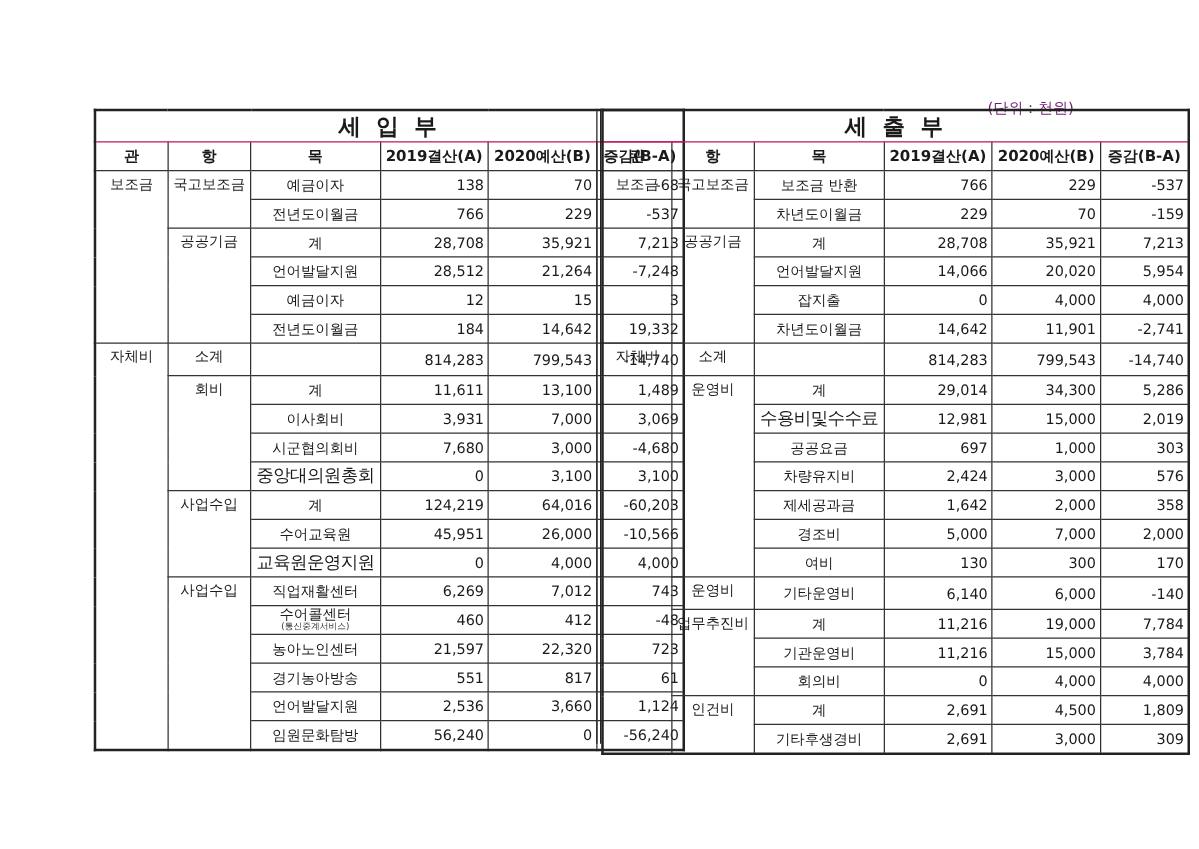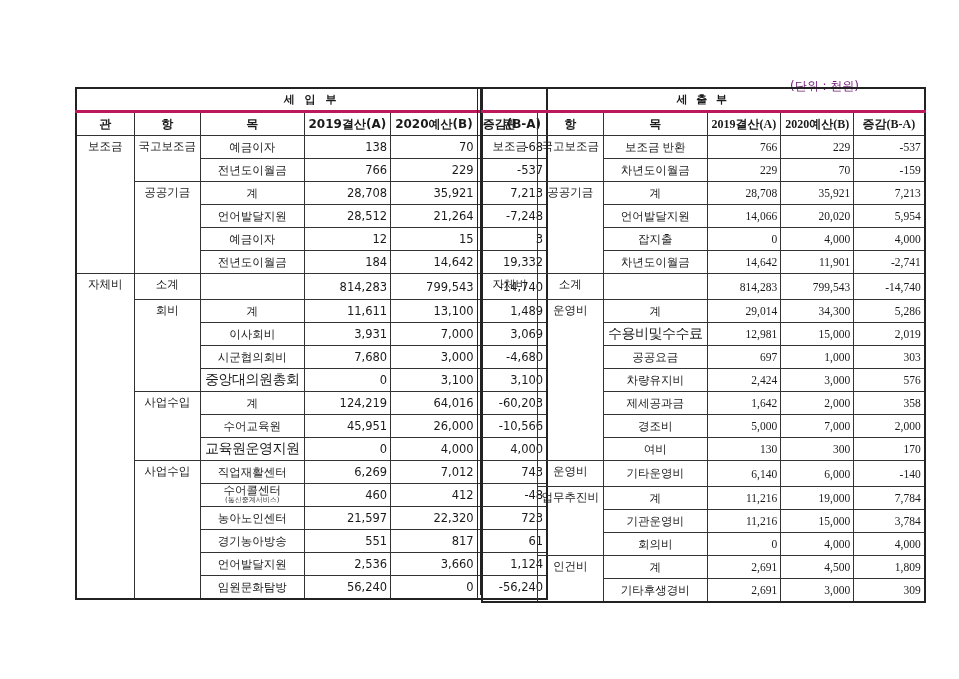--- a/index.html
+++ b/index.html
@@ -3,25 +3,25 @@
 <meta charset="utf-8">
 <style>
   html, body { margin:0; padding:0; background:#ffffff; }
   body { width:959px; height:679px; position:relative; overflow:hidden;
          font-family:"DejaVu Sans","Liberation Sans",sans-serif; color:#1a1a1a; }
   .unit { position:absolute; left:790px; top:78px; width:92px; 
           font-size:12px; color:#701a75; }
   .tbl { position:absolute; top:87px; border-collapse:collapse; table-layout:fixed;
          border:2px solid #222; font-size:11.5px; }
   .tbl.left { left:75px; }
-  .tbl.right { left:481px;font-family:Liberation Serif, serif; }
+  .tbl.right { left:481px; }
   .tbl td, .tbl th { border:1px solid #333; height:22px; padding:0 4px; white-space:nowrap;
          overflow:hidden; }
   .tbl th { font-weight:bold; font-size:12px; text-align:center; }
-  .tbl .title th { font-size:11px; letter-spacing:3px; height:21px; border-bottom:3px solid #be185d;margin-left:34px; }
+  .tbl .title th { font-size:18px; letter-spacing:3px; height:21px; border-bottom:1px solid #be185d;margin-left:34px; }
   .tbl td.c { text-align:center; }
   .tbl td.n { text-align:right; padding-right:3px; }
   .tbl td.top { vertical-align:top; padding-top:3px; }
   .tbl td.small { font-size:14px; letter-spacing:-0.5px;margin-top:46px; }
   .tbl td.two { line-height:10px;margin-top:40px; }
   .tbl td.two .sub { display:block; font-size:7px; color:#333; }
   .divider { position:absolute; left:477px; top:87px; width:4px; height:508px;
              border-left:1px solid #222; border-right:1px solid #222; box-sizing:border-box; }
 </style>
 </head>

